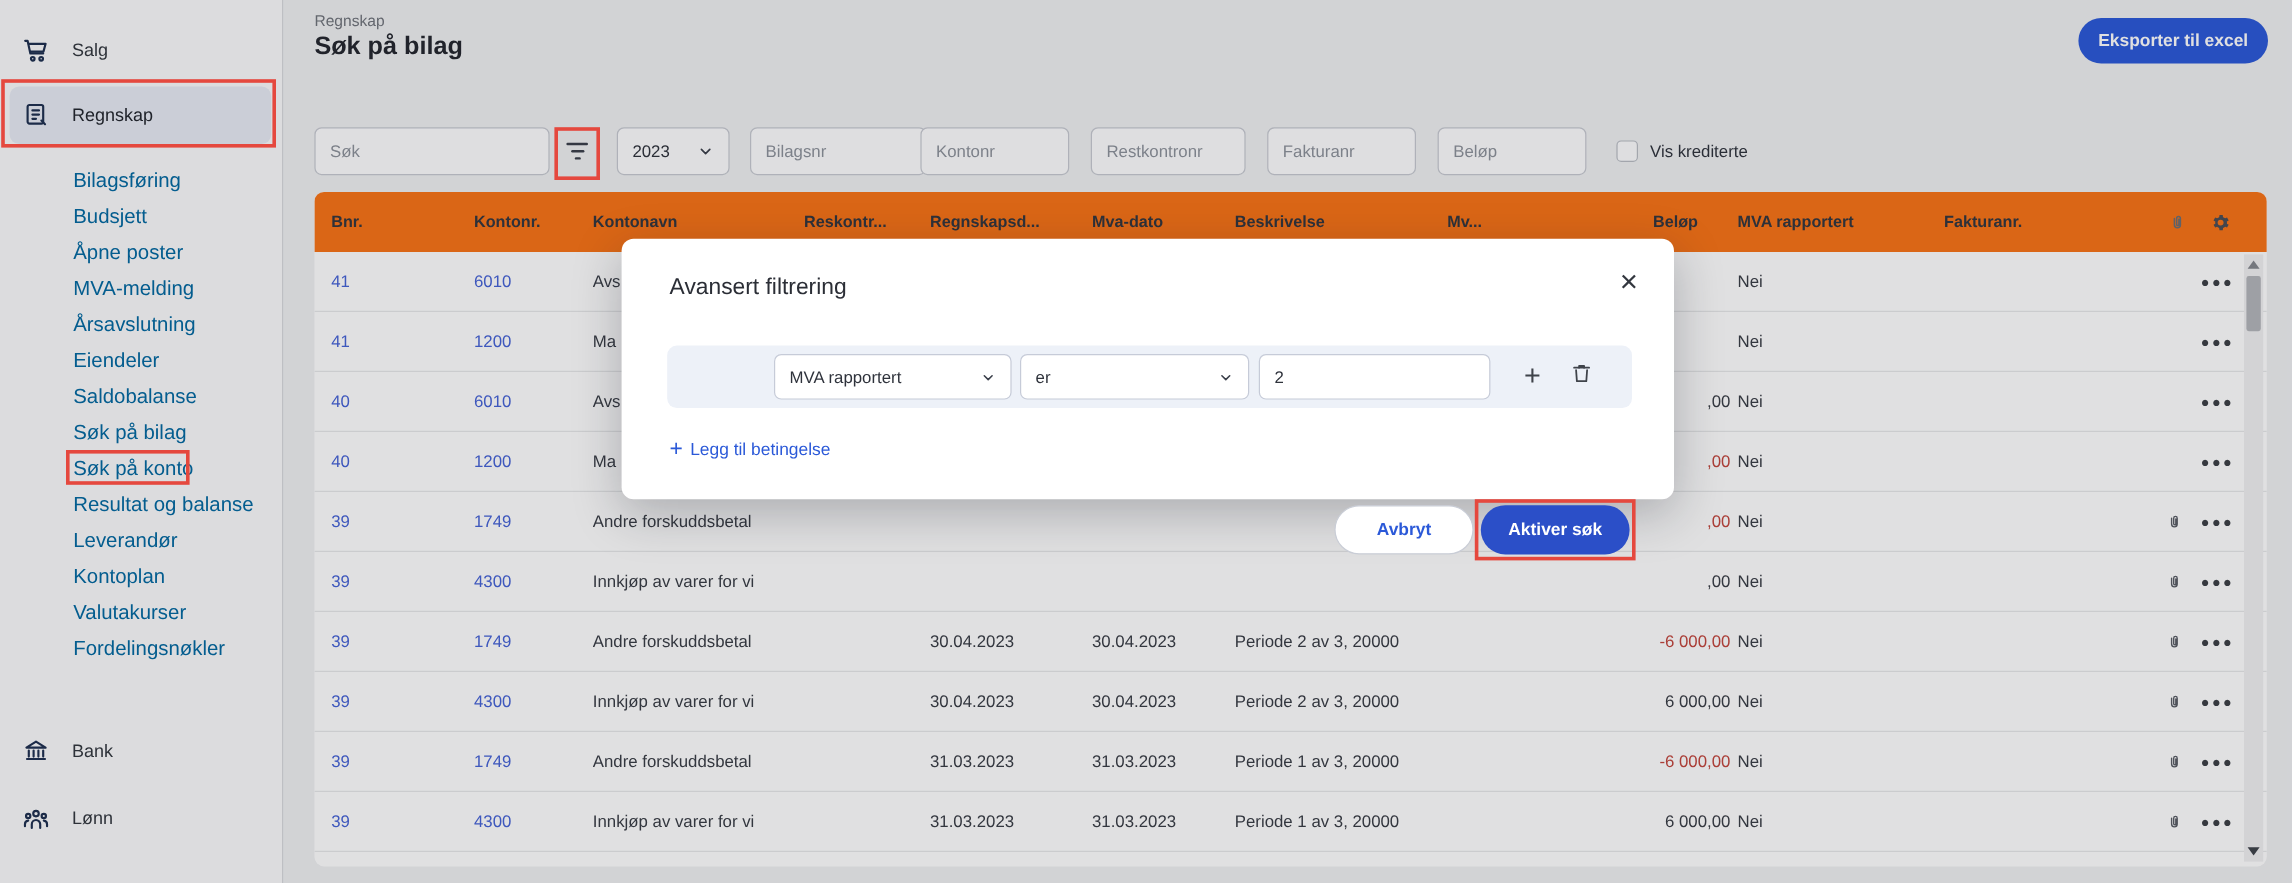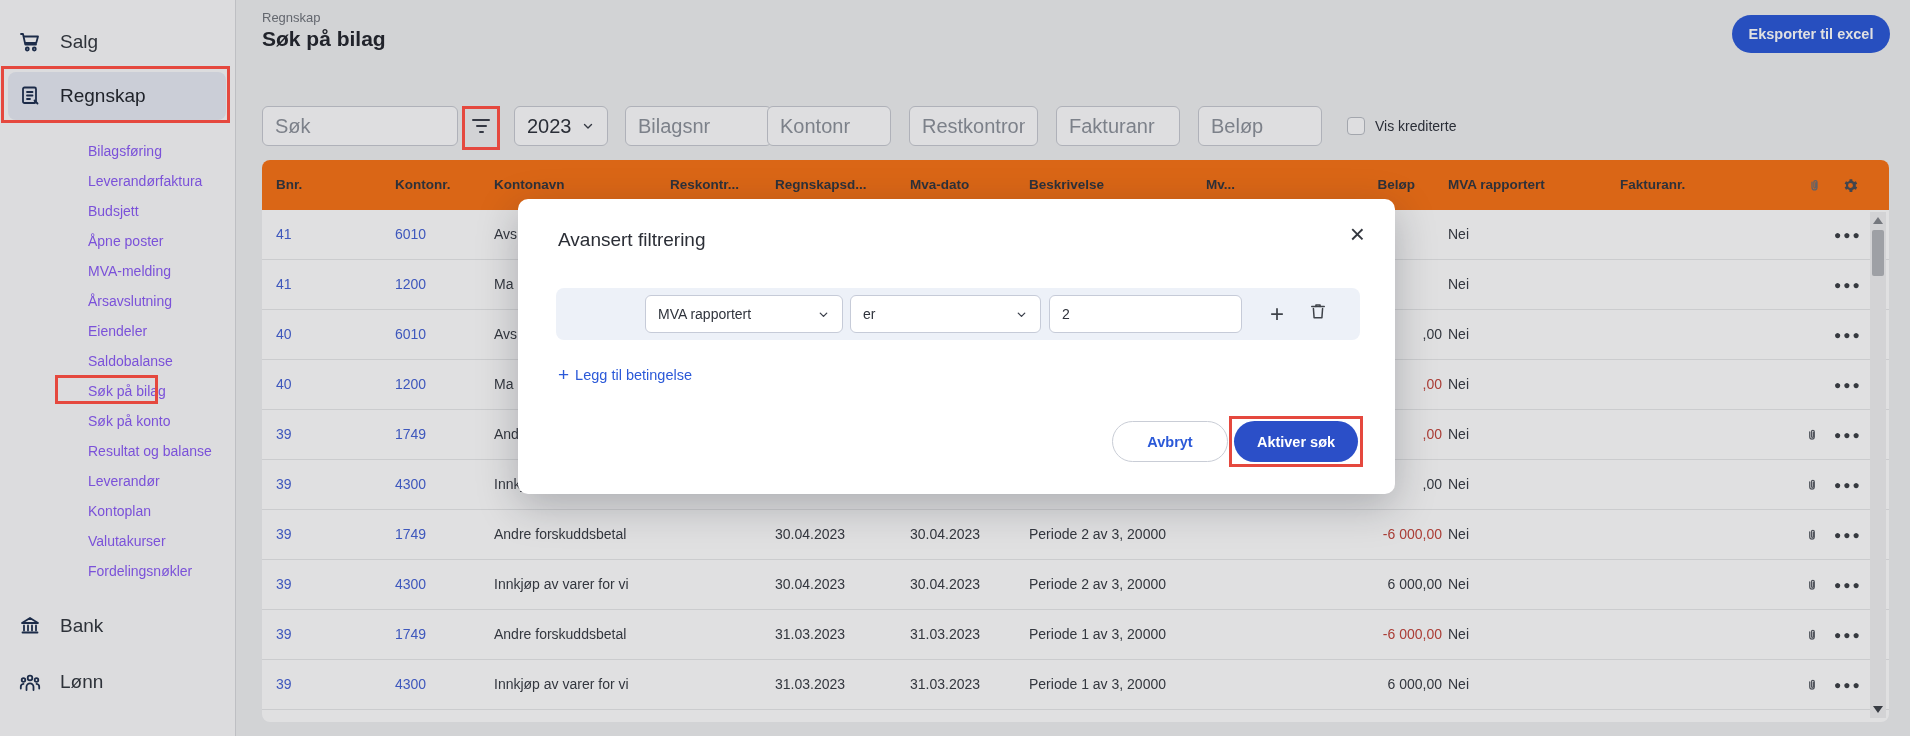--- a/index.html
+++ b/index.html
@@ -4,37 +4,37 @@
 <style>
   * { margin:0; padding:0; box-sizing:border-box; }
   html,body { width:1910px; height:736px; overflow:hidden; }
   body { font-family:"Liberation Sans", sans-serif; background:#eff0f2; color:#2f333c; }
   .app { position:relative; width:1910px; height:736px; }
 
   
   .sidebar { position:absolute; left:0; top:0; width:236px; height:736px; background:#fbfbfc; border-right:1px solid #d8dadd; }
   .side-item { position:absolute; left:0; width:236px; height:40px; display:flex; align-items:center; cursor:pointer; }
   .side-item .s-icon { position:absolute; left:18px; width:24px; height:24px; }
-  .side-item .s-label { position:absolute; left:60px; font-size:19px; color:#33383f; }
+  .side-item .s-label { position:absolute; left:60px; font-size:15px; color:#33383f; }
   .side-item.selected-pill { left:8px; width:218px; height:48px; background:#e7ebf4; border-radius:8px; }
   .side-item.selected-pill .s-icon { left:10px; }
   .side-item.selected-pill .s-label { left:52px; color:#23272e; }
   .subitems { position:absolute; left:0; top:136px; width:236px; }
   .subitem { height:30px; display:flex; align-items:center; cursor:pointer; }
-  .subitem .subitem-label { margin-left:88px; font-size:14px; color:#8b5cf6; white-space:nowrap; }
+  .subitem .subitem-label { margin-left:61px; font-size:17px; color:#0369a1; white-space:nowrap; }
 
   
   .breadcrumb { position:absolute; left:262px; top:10px; font-size:13px; color:#70747b; }
   .page-title { position:absolute; left:262px; top:27px; font-size:21px; font-weight:700; color:#24272e; }
   .export-btn { position:absolute; left:1732px; top:15px; width:158px; height:38px; border:none; border-radius:19px;
     background:#2b59d8; color:#fff; font-size:14.5px; font-weight:600; font-family:inherit; cursor:pointer; }
 
   
   .f-input, .f-select { position:absolute; top:106px; height:40px; background:#fdfdfe; border:1px solid #c7cad1;
-    border-radius:6px; font-size:20px; font-family:inherit; color:#2f333c; padding:0 12px; }
+    border-radius:6px; font-size:14px; font-family:inherit; color:#2f333c; padding:0 12px; }
   .f-input::placeholder { color:#8d929b; }
   .search-input { left:262px; width:196px; }
   .filter-icon-btn { position:absolute; left:466px; top:112px; width:30px; height:28px; background:none; border:none; cursor:pointer; }
   .filter-lines span { display:block; margin:4px auto; background:#3a3f4a; height:2px; border-radius:1px; }
   .filter-lines .l1{width:18px;} .filter-lines .l2{width:11px;} .filter-lines .l3{width:5px;}
   .year-select { left:514px; width:94px; display:flex; align-items:center; justify-content:space-between; cursor:pointer; }
   .inp-bilagsnr { left:625px; width:147px; }
   .inp-kontonr { left:767px; width:124px; }
   .inp-restkontronr { left:909px; width:129px; }
   .inp-fakturanr { left:1056px; width:124px; }
@@ -58,21 +58,21 @@
   .clip-icon { display:inline-block; vertical-align:middle; }
 
   
   .vscroll { position:absolute; right:3px; top:52px; width:16px; height:506px; background:#f0f0f2; }
   .vs-up { position:absolute; top:5px; left:3px; width:0; height:0; border-left:5px solid transparent; border-right:5px solid transparent; border-bottom:7px solid #85888e; cursor:pointer; }
   .vs-thumb { position:absolute; top:18px; left:2px; width:12px; height:46px; background:#b4b6ba; border-radius:2px; cursor:pointer; }
   .vs-down { position:absolute; bottom:5px; left:3px; width:0; height:0; border-left:5px solid transparent; border-right:5px solid transparent; border-top:7px solid #3f434a; cursor:pointer; }
 
   
   .backdrop { position:absolute; inset:0; background:rgba(15,17,22,0.13); z-index:50; }
-  .modal { position:absolute; left:518px; top:199px; width:877px; height:295px; background:#fff; border-radius:10px;
+  .modal { position:absolute; left:518px; top:199px; width:877px; height:217px; background:#fff; border-radius:10px;
     box-shadow:0 12px 40px rgba(20,24,35,0.25); z-index:60; }
   .modal-title { position:absolute; left:40px; top:30px; font-size:19px; font-weight:500; color:#2b2e36; }
   .modal-close { position:absolute; right:30px; top:22px; background:none; border:none; font-size:26px; color:#33373f; cursor:pointer; font-family:inherit; line-height:1; }
   .cond-strip { position:absolute; left:38px; top:89px; width:804px; height:52px; background:#edf1f8; border-radius:8px; }
   .cond-select, .cond-input { position:absolute; top:7px; height:38px; background:#fff; border:1px solid #c6cbd8; border-radius:6px;
     font-size:14px; font-family:inherit; color:#2f333c; padding:0 12px; }
   .cond-select { display:flex; align-items:center; justify-content:space-between; cursor:pointer; }
   .cond-field { left:89px; width:198px; }
   .cond-op { left:294px; width:191px; }
   .cond-value { left:493px; width:193px; }
@@ -116,23 +116,20 @@
         </svg>
       <span class="s-label">Regnskap</span>
     </div>
 
     <nav class="subitems">
 
         <div class="subitem">
           <span class="subitem-label">Bilagsføring</span>
         </div>
 
-        <div class="subitem">
-          <span class="subitem-label">Leverandørfaktura</span>
-        </div>
 
         <div class="subitem">
           <span class="subitem-label">Budsjett</span>
         </div>
 
         <div class="subitem">
           <span class="subitem-label">Åpne poster</span>
         </div>
 
         <div class="subitem">

